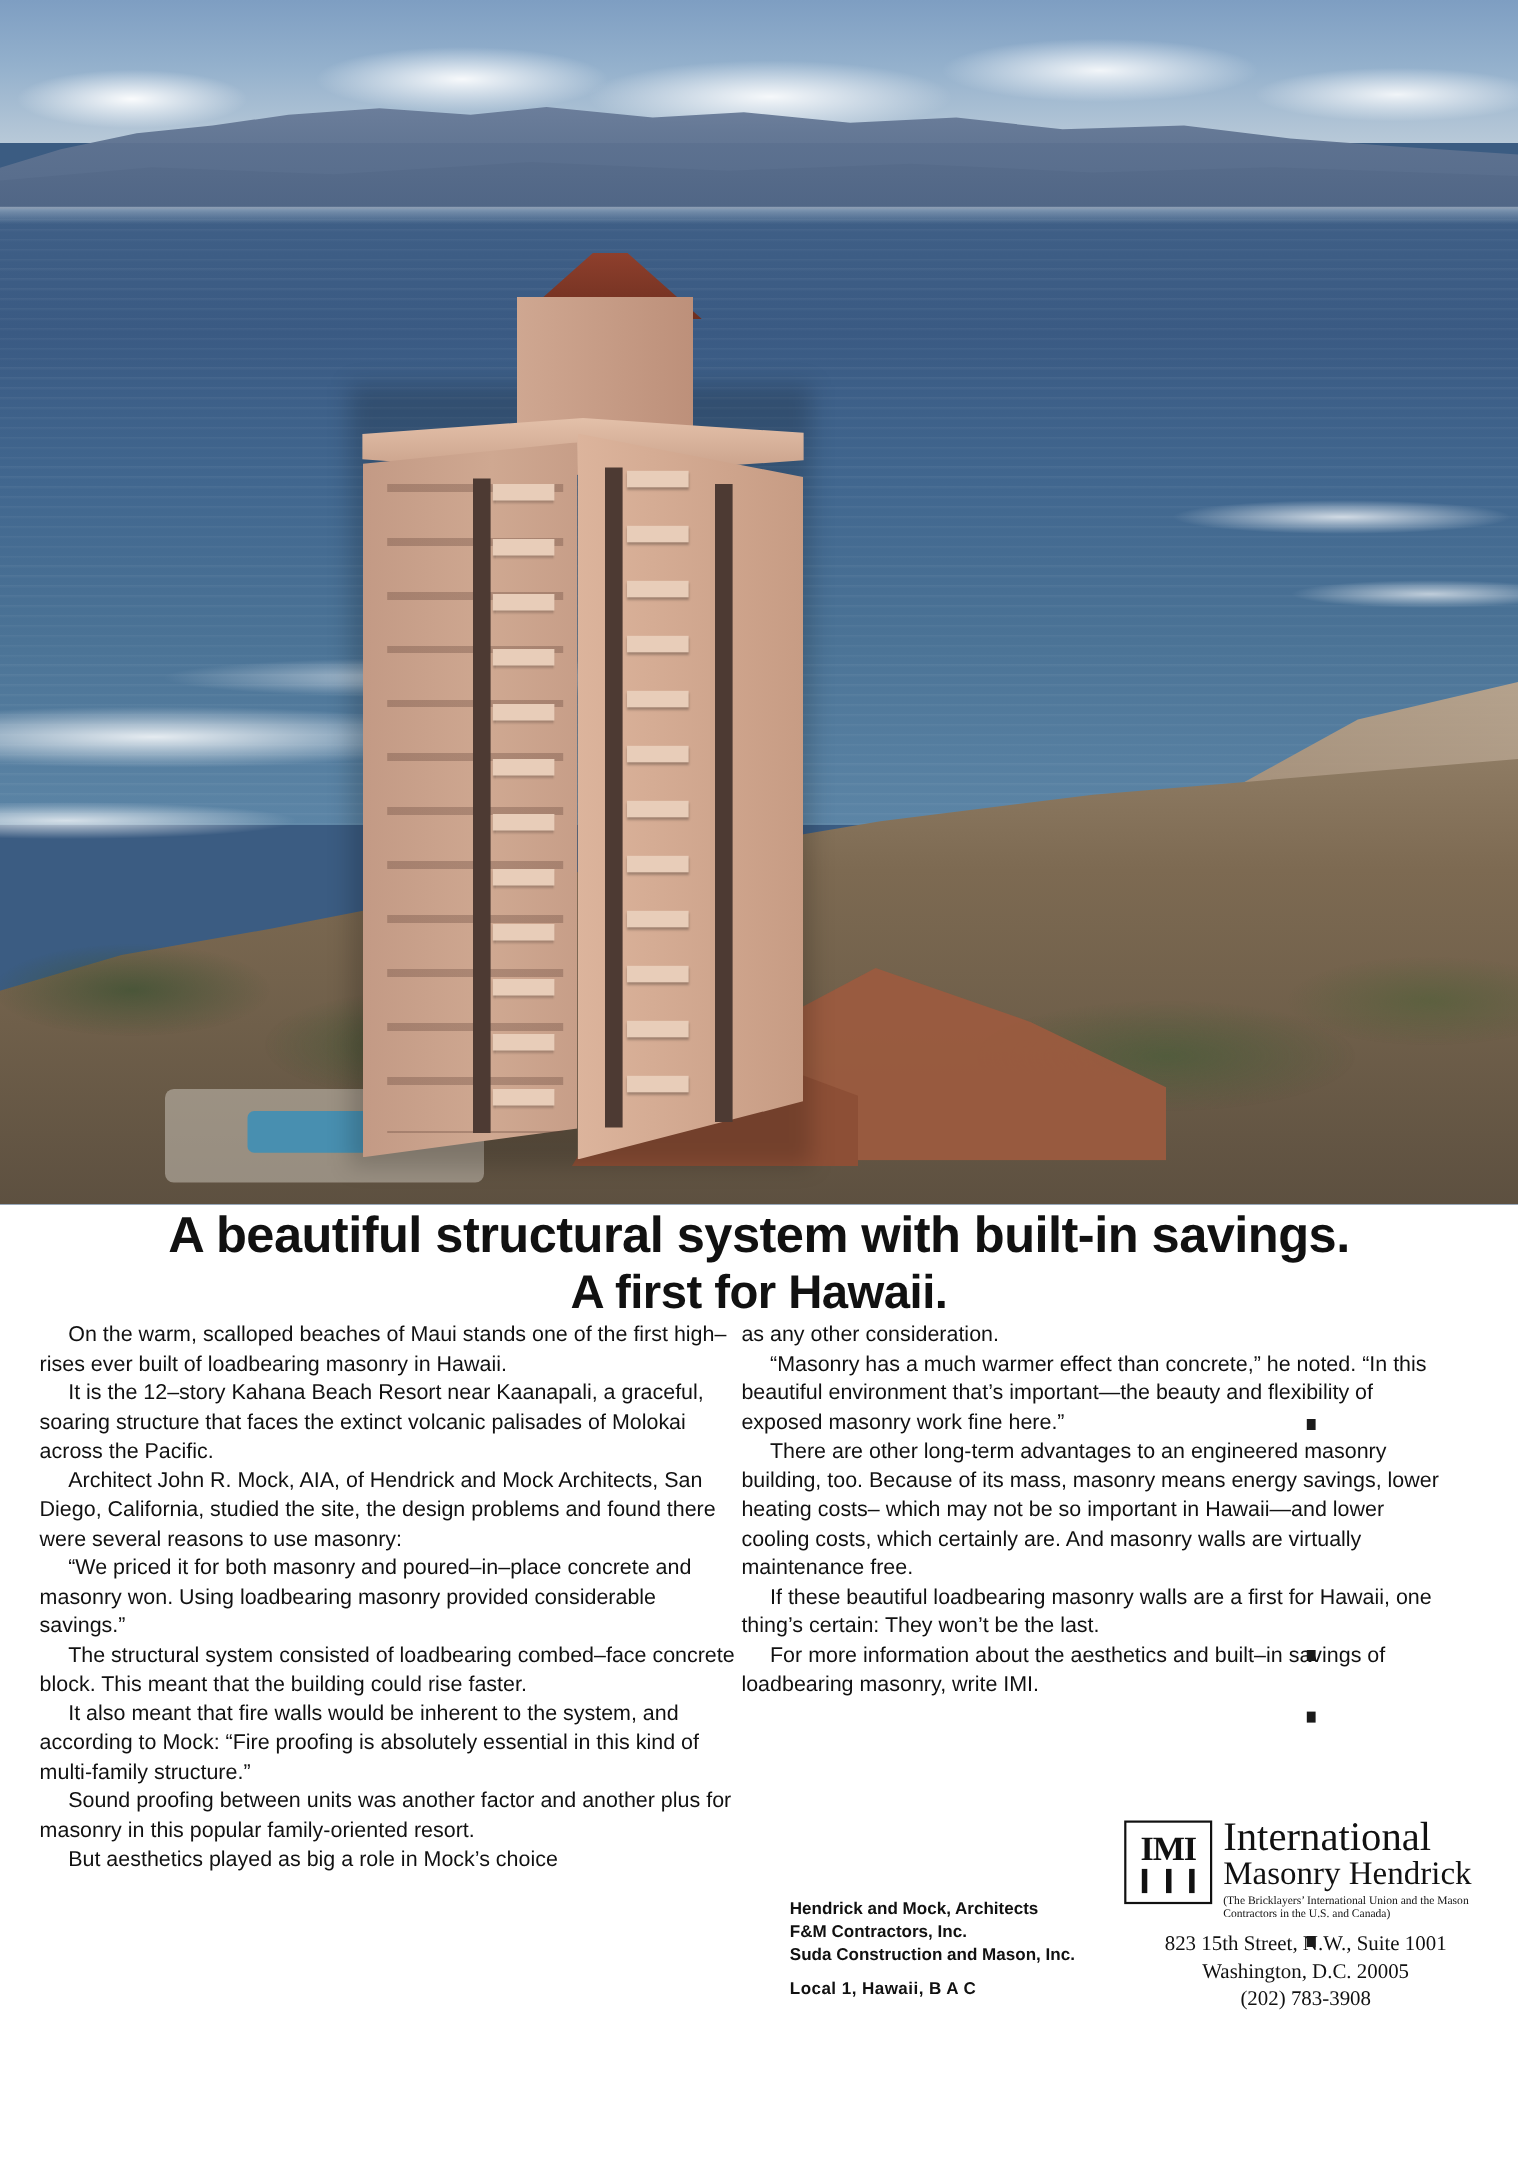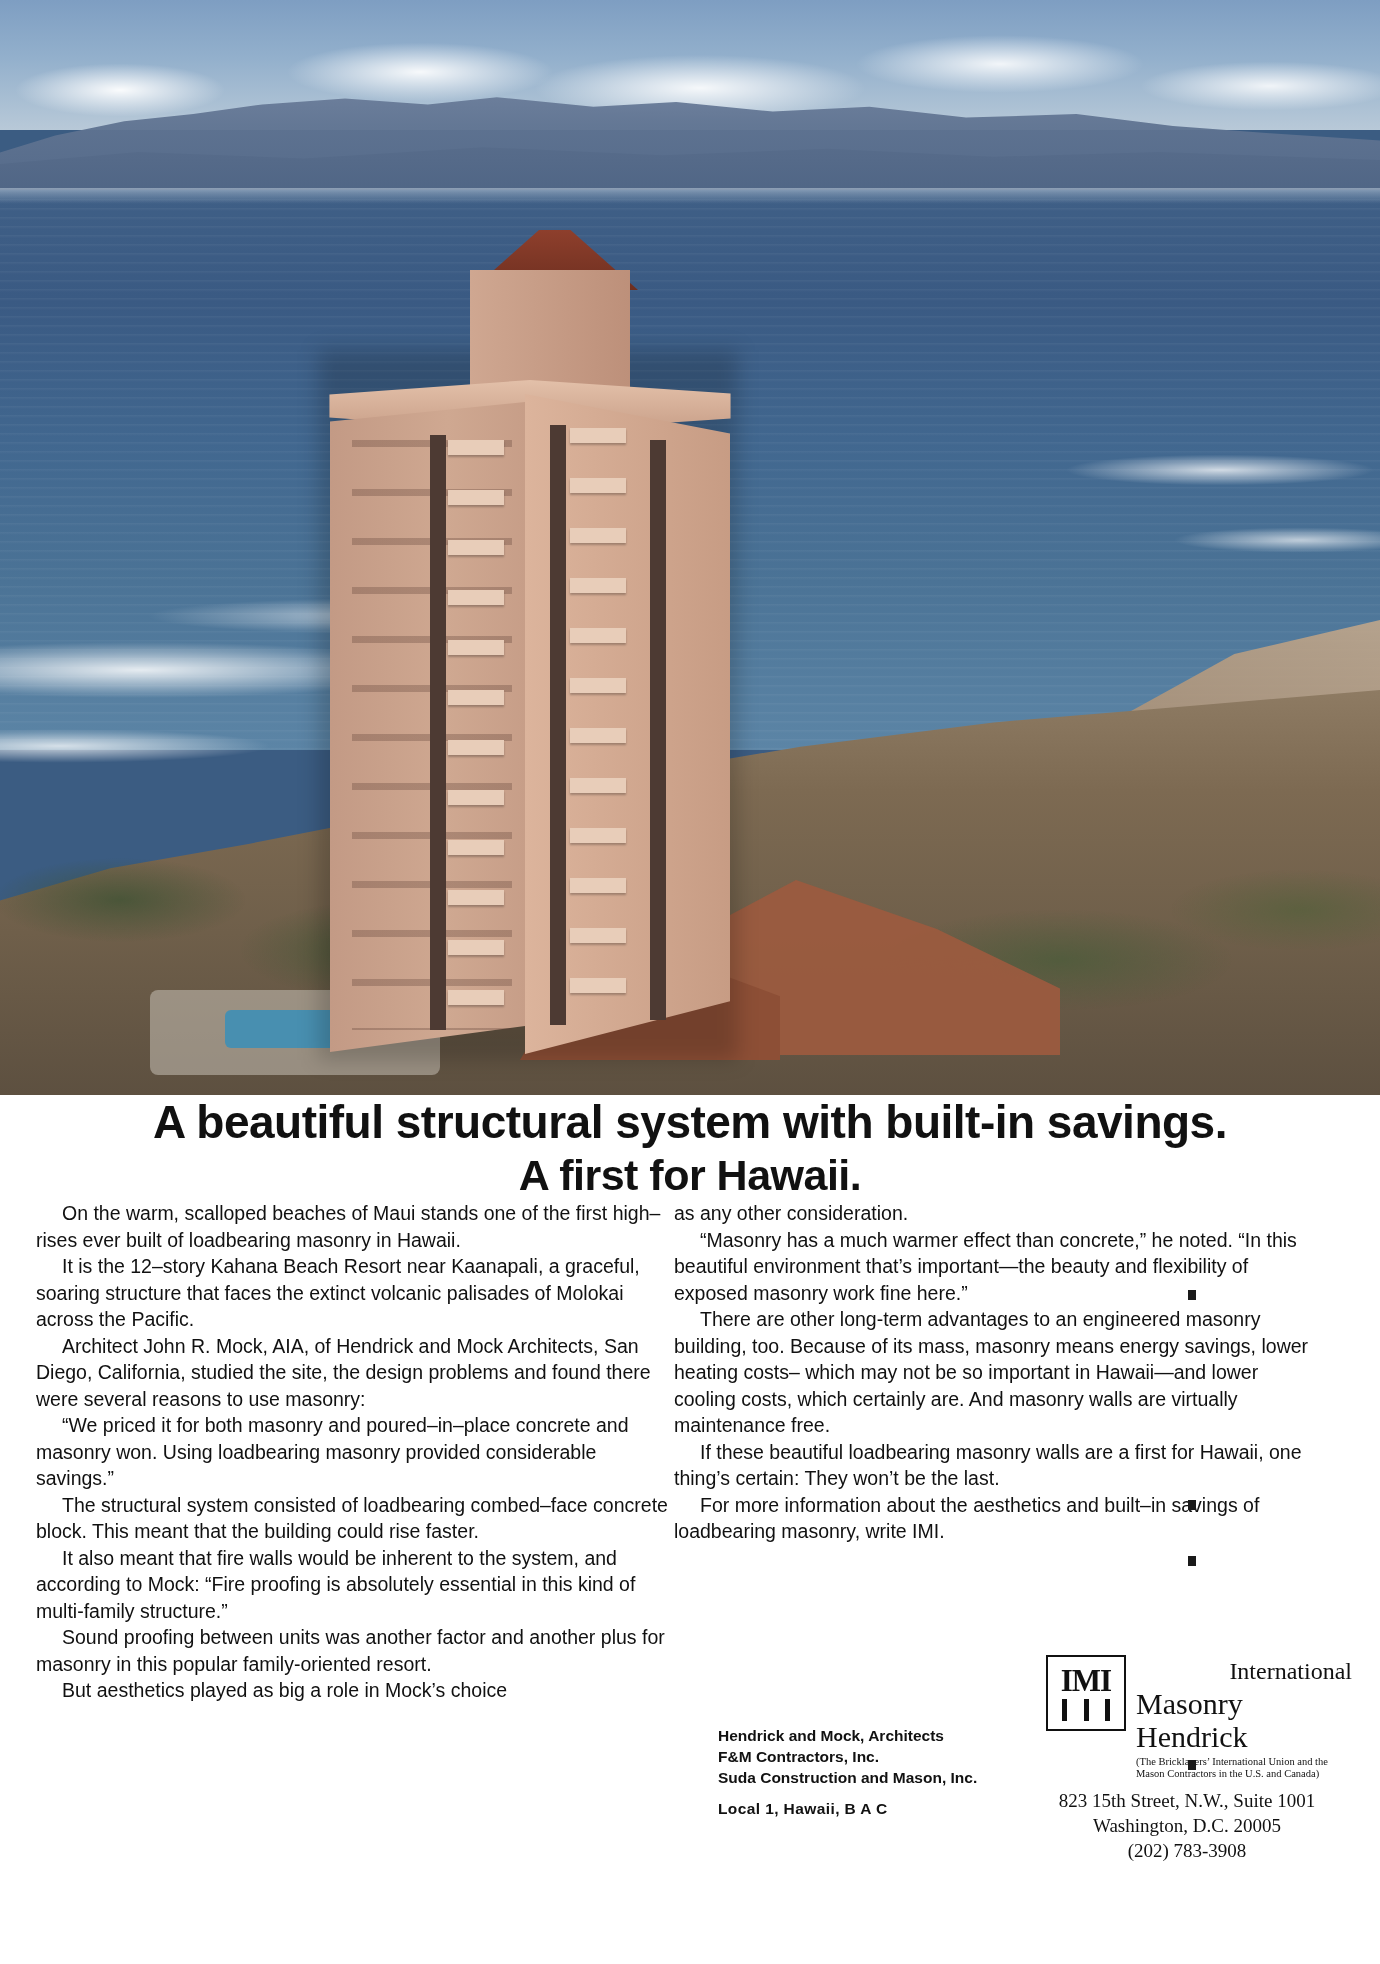--- a/index.html
+++ b/index.html
@@ -259,21 +259,20 @@
     align-items: flex-start;
     gap: 10px;
   }
   .imi-logo {
     width: 76px;
     height: 72px;
     border: 2px solid #111;
     position: relative;
     flex: none;
     background: #fff;
-    margin-left: 24px;
   }
   .imi-logo .lettering {
     position: absolute;
     left: 0; right: 0; top: 6px;
     text-align: center;
     font-family: "Liberation Serif", serif;
     font-size: 31px;
     font-weight: bold;
     letter-spacing: -1px;
     color: #111;
@@ -283,21 +282,21 @@
     left: 14px; right: 14px; bottom: 8px; height: 22px;
     display: flex; justify-content: space-between;
   }
   .imi-logo .prongs i {
     display: block; width: 5px; height: 22px; background: #111;
   }
   .imi-name {
     font-family: "Liberation Serif", serif;
     color: #111;
   }
-  .imi-name .l1 { font-size: 24px; line-height: 32px; text-align: right; }
+  .imi-name .l1 { font-size: 37px; line-height: 32px; }
   .imi-name .l2 { font-size: 30px; line-height: 33px; }
   .imi-name .l3 {
     font-size: 10.5px; line-height: 12px; margin-top: 3px;
     font-family: Liberation Serif, serif;
   }
   .imi-addr {
     margin-top: 8px;
     text-align: center;
     font-family: "Liberation Serif", serif;
     font-size: 19px;

